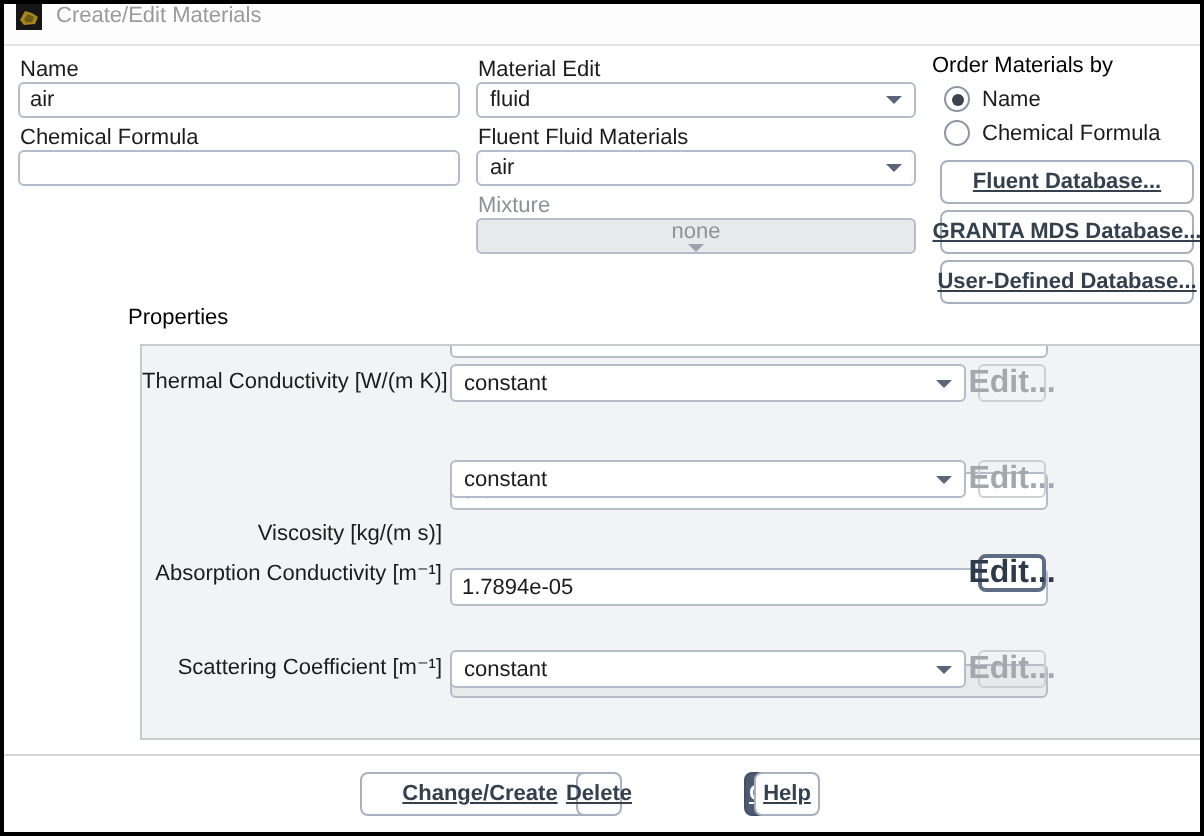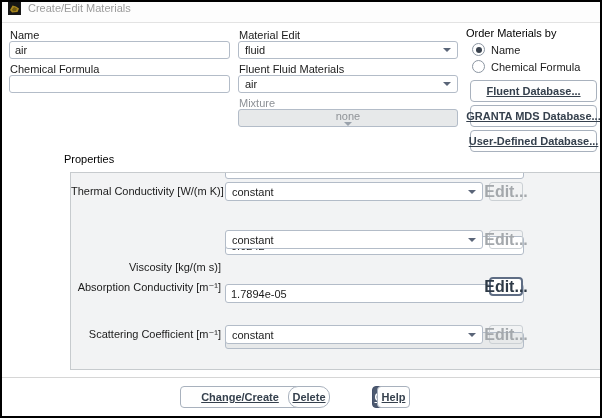--- a/index.html
+++ b/index.html
@@ -127,17 +127,17 @@
         </div>
       <div class="scroll-thumb"></div>
       <div class="scroll-btn scroll-dn">
           <span class="tri-dn"></span>
         </div>
     </div>
   </div>
 
   <div class="footer-sep"></div>
   <div class="btn" style="left:178px;top:384px;width:120px;">Change/Create</div>
-  <div class="btn" style="left:286px;top:384px;width:42px;border-radius:10px;">Delete</div>
+  <div class="btn" style="left:286px;top:384px;width:23px;">Delete</div>
   <div class="btn dark" style="left:334px;top:384px;width:35px;margin-left:36px;">Close</div>
   <div class="btn" style="left:375px;top:384px;width:33px;">Help</div>
 
 </div>
 
 </body></html>

